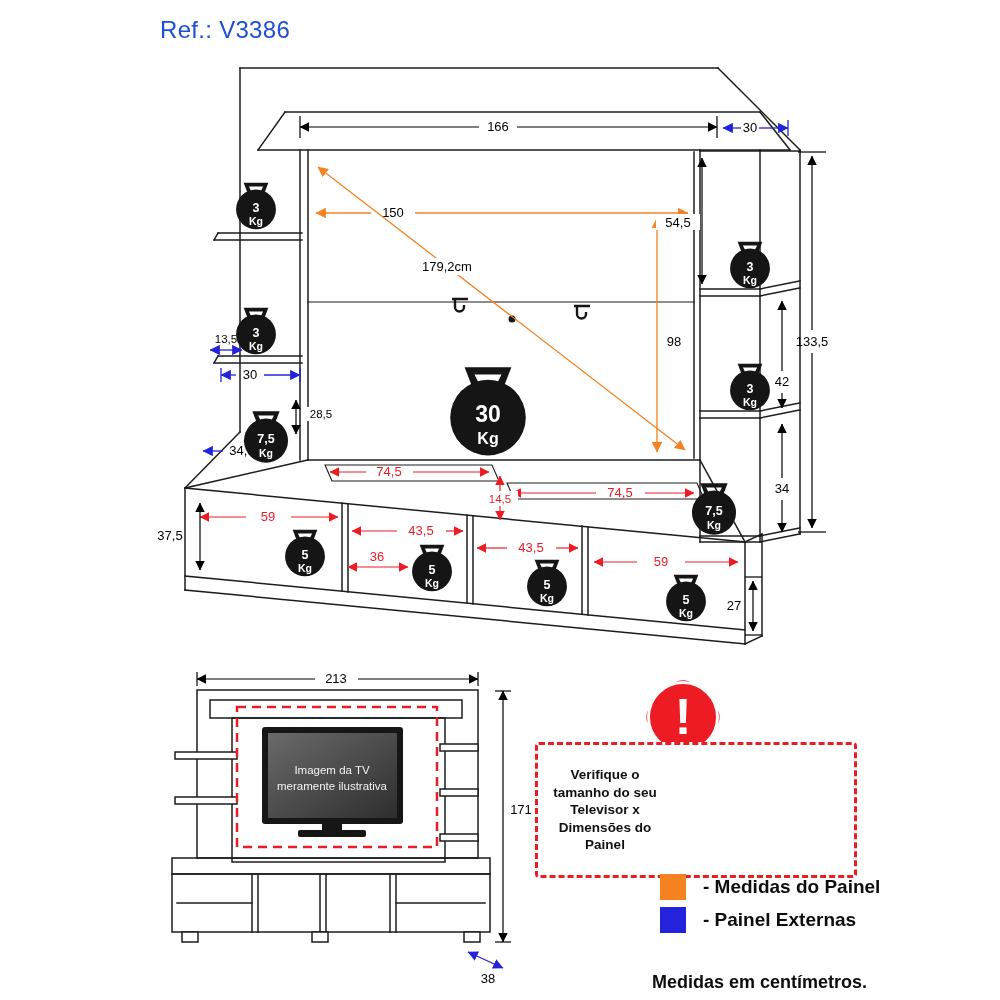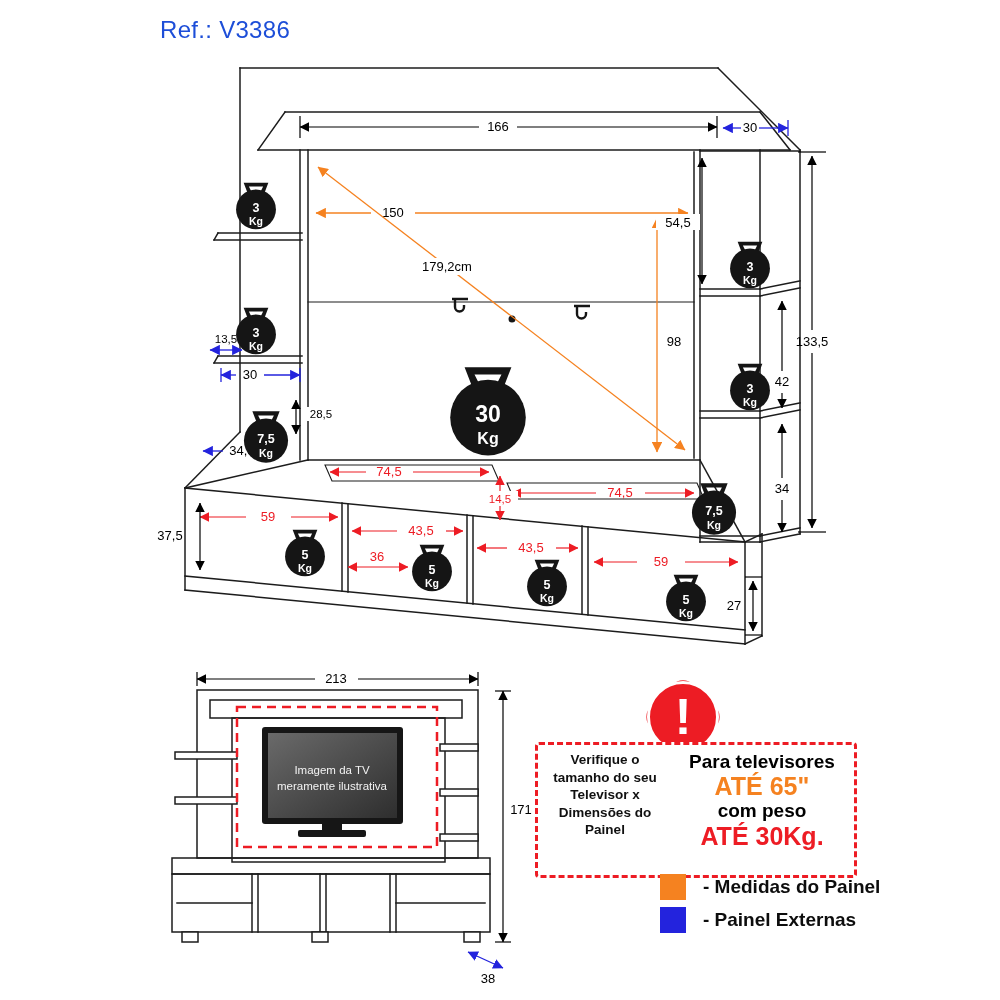--- a/index.html
+++ b/index.html
@@ -20,21 +20,21 @@
   .wn{font-size:12.5px;font-weight:bold;fill:#fff;text-anchor:middle}
   .wk{font-size:10.5px;font-weight:bold;fill:#fff;text-anchor:middle}
   .wn30{font-size:23px;font-weight:bold;fill:#fff;text-anchor:middle}
   .wk30{font-size:16px;font-weight:bold;fill:#fff;text-anchor:middle}
   .tvtxt{font-size:11.5px;fill:#f2f2f2;text-anchor:middle}
   .info{position:absolute;left:530px;top:672px;width:460px;height:326px}
   .warn{position:absolute;left:114px;top:6px;width:78px;height:78px}
   .warn-sq{position:absolute;left:9px;top:9px;right:9px;bottom:9px;background:#ED1C24;border-radius:14px;transform:rotate(45deg)}
   .warn-ci{position:absolute;left:3px;top:3px;right:3px;bottom:3px;background:#ED1C24;border:3px solid #fff;border-radius:50%}
   .warn-ex{position:absolute;left:0;top:0;width:100%;height:100%;display:flex;align-items:center;justify-content:center;color:#fff;font-size:50px;font-weight:bold}
-  .nbox{position:absolute;left:5px;top:70px;width:300px;height:118px;border:3px dashed #ED1C24;border-radius:4px;display:flex;gap:14px;padding:6px 8px;background:#fff}
+  .nbox{position:absolute;left:5px;top:70px;width:300px;height:118px;border:3px dashed #ED1C24;border-radius:4px;display:flex;align-items:center;gap:14px;padding:6px 8px;background:#fff}
   .ncheck{width:118px;font-size:13.5px;font-weight:bold;color:#101010;text-align:center;line-height:1.3}
   .nspecs{flex:1;text-align:center;line-height:1.12}
   .sb{font-size:19px;font-weight:bold;color:#000}
   .so{font-size:25px;font-weight:bold;color:#F58220}
   .sr{font-size:25px;font-weight:bold;color:#ED1C24}
   .legend{position:absolute;left:130px;top:202px}
   .lrow{display:flex;align-items:center;gap:17px;margin-bottom:7px}
   .lsq{width:26px;height:26px;display:inline-block}
   .llb{font-size:19px;font-weight:600;color:#0d0d0d}
   .foot{position:absolute;left:122px;top:300px;font-size:18px;font-weight:600;color:#0d0d0d}
@@ -372,30 +372,25 @@
 </svg>
 
 <div class="info">
   <div class="warn">
     <div class="warn-sq"></div>
     <div class="warn-ci"></div>
     <div class="warn-ex">!</div>
   </div>
   <div class="nbox">
     <div class="ncheck">Verifique o tamanho do seu Televisor x Dimensões do Painel</div>
-    <div class="nspecs">
-      <div class="sb">Para televisores</div>
-      <div class="so">ATÉ 65"</div>
-      <div class="sb">com peso</div>
-      <div class="sr">ATÉ 30Kg.</div>
-    </div>
   </div>
   <div class="legend">
     <div class="lrow">
       <span class="lsq" style="background-color: rgb(245, 130, 32);"></span>
       <span class="llb">- Medidas do Painel</span>
     </div>
     <div class="lrow">
       <span class="lsq" style="background-color: rgb(35, 35, 221);"></span>
       <span class="llb">- Painel Externas</span>
     </div>
   </div>
+  <div class="foot">Medidas em centímetros.</div>
 </div>
 
 </body></html>

